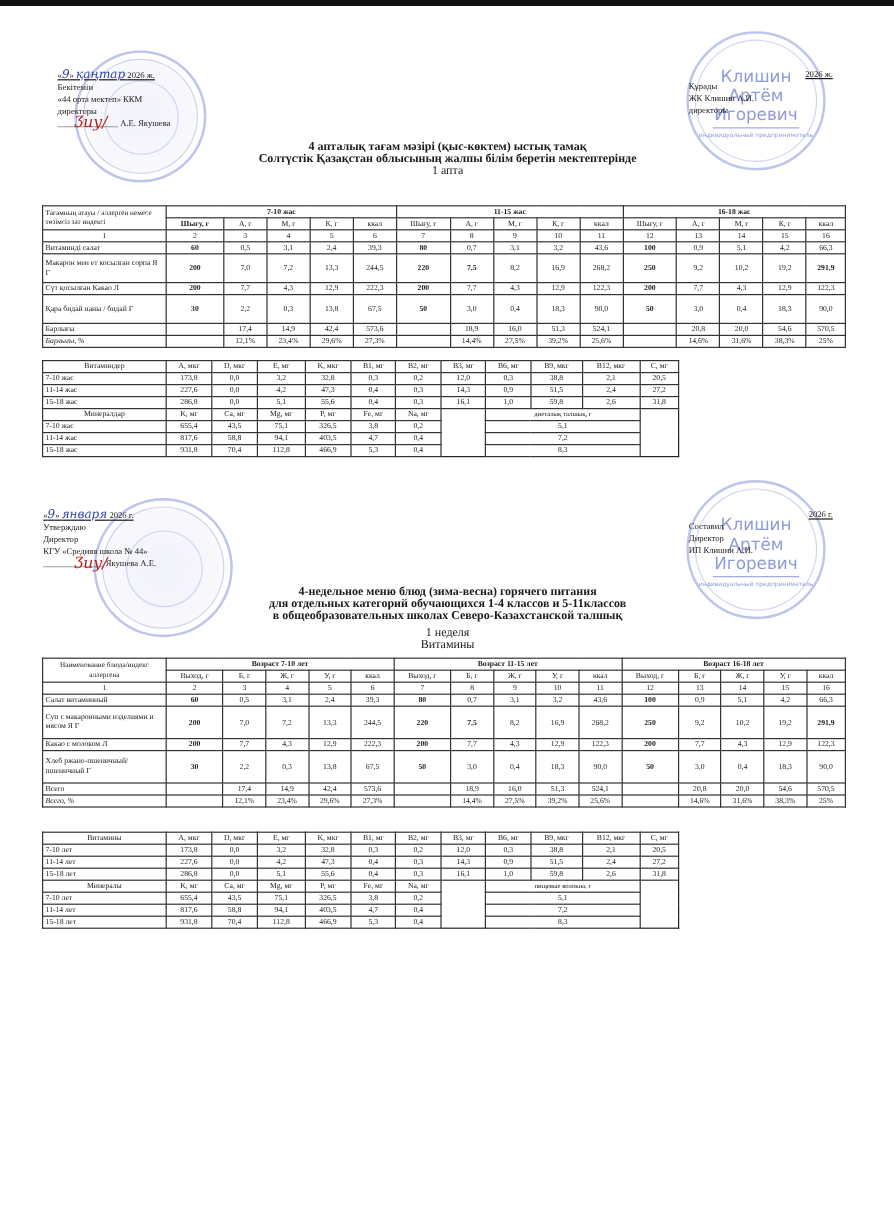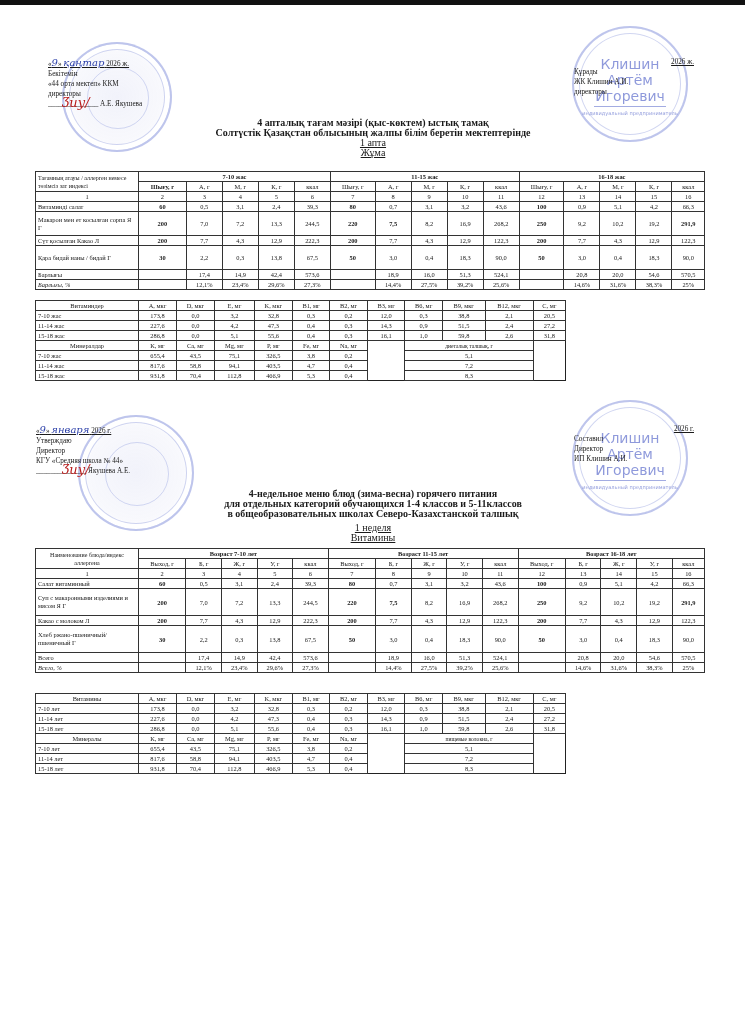--- a/index.html
+++ b/index.html
@@ -15,21 +15,21 @@
   .stamp .inner { position:absolute; left:22%; top:22%; width:56%; height:56%; border-radius:50%;
            border:1px solid rgba(70,90,200,0.22); }
   .stamp.round-state { background:radial-gradient(circle, rgba(120,130,210,0.10) 0%, rgba(120,130,210,0.05) 60%, rgba(255,255,255,0) 70%); }
   .stamp .stamp-text { position:absolute; left:0; right:0; text-align:center; font-family:"DejaVu Sans", sans-serif;
            color:rgba(50,70,190,0.55); }
   .stamp .big { font-size:14px; line-height:16px; }
   .stamp .small { font-size:5px; line-height:6px; }
   .stamp .hline { position:absolute; left:18%; right:18%; border-top:1px solid rgba(50,70,190,0.45); }
   .sig { position:absolute; font-family:"DejaVu Serif", serif; font-style:italic; color:#b91c1c; font-size:13px; }
   .title { position:absolute; text-align:center; font-weight:bold; font-size:10px; line-height:10px; width:400px; }
-  .sub { font-weight:normal;text-decoration:underline; }
+  .sub { font-weight:normal; }
   table { border-collapse:collapse; position:absolute; font-size:6.4px; }
   td, th { border:1px solid #333; padding:0 2px; height:9px; text-align:center; font-weight:normal; white-space:nowrap; }
   .main td, .main th { height:9px; }
   td.name { text-align:left; white-space:normal; line-height:8px; }
   .b { font-weight:bold; }
   .i { font-style:italic; }
   .tall td { height:23px; }
   .tall2 td { height:26px; }
   .outer { border:1.5px solid #222; }
 </style>
@@ -62,21 +62,20 @@
   <div style="text-align:right;text-decoration:underline;">2026 ж.</div>
   <div>Құрады</div>
   <div>ЖК Клишин А.И.</div>
   <div>директоры</div>
 </div>
 
 <div class="title" style="left:173px;top:118px;">
   <div>4 апталық тағам мәзірі (қыс-көктем) ыстық тамақ</div>
   <div>Солтүстік Қазақстан облысының жалпы білім беретін мектептерінде</div>
   <div class="sub">1 апта</div>
-  <div class="sub">Жұма</div>
 </div>
 
 <table class="main outer" style="left:35px;top:171px;width:670px;">
   <tbody>
       <tr>
     <td rowspan="2" class="name" style="width:98px;font-size:6px;">Тағамның атауы / аллерген немесе төзімсіз зат индексі</td>
     <td colspan="5" class="b">7-10 жас</td>
     <td colspan="5" class="b">11-15 жас</td>
     <td colspan="5" class="b">16-18 жас</td>
   </tr>

